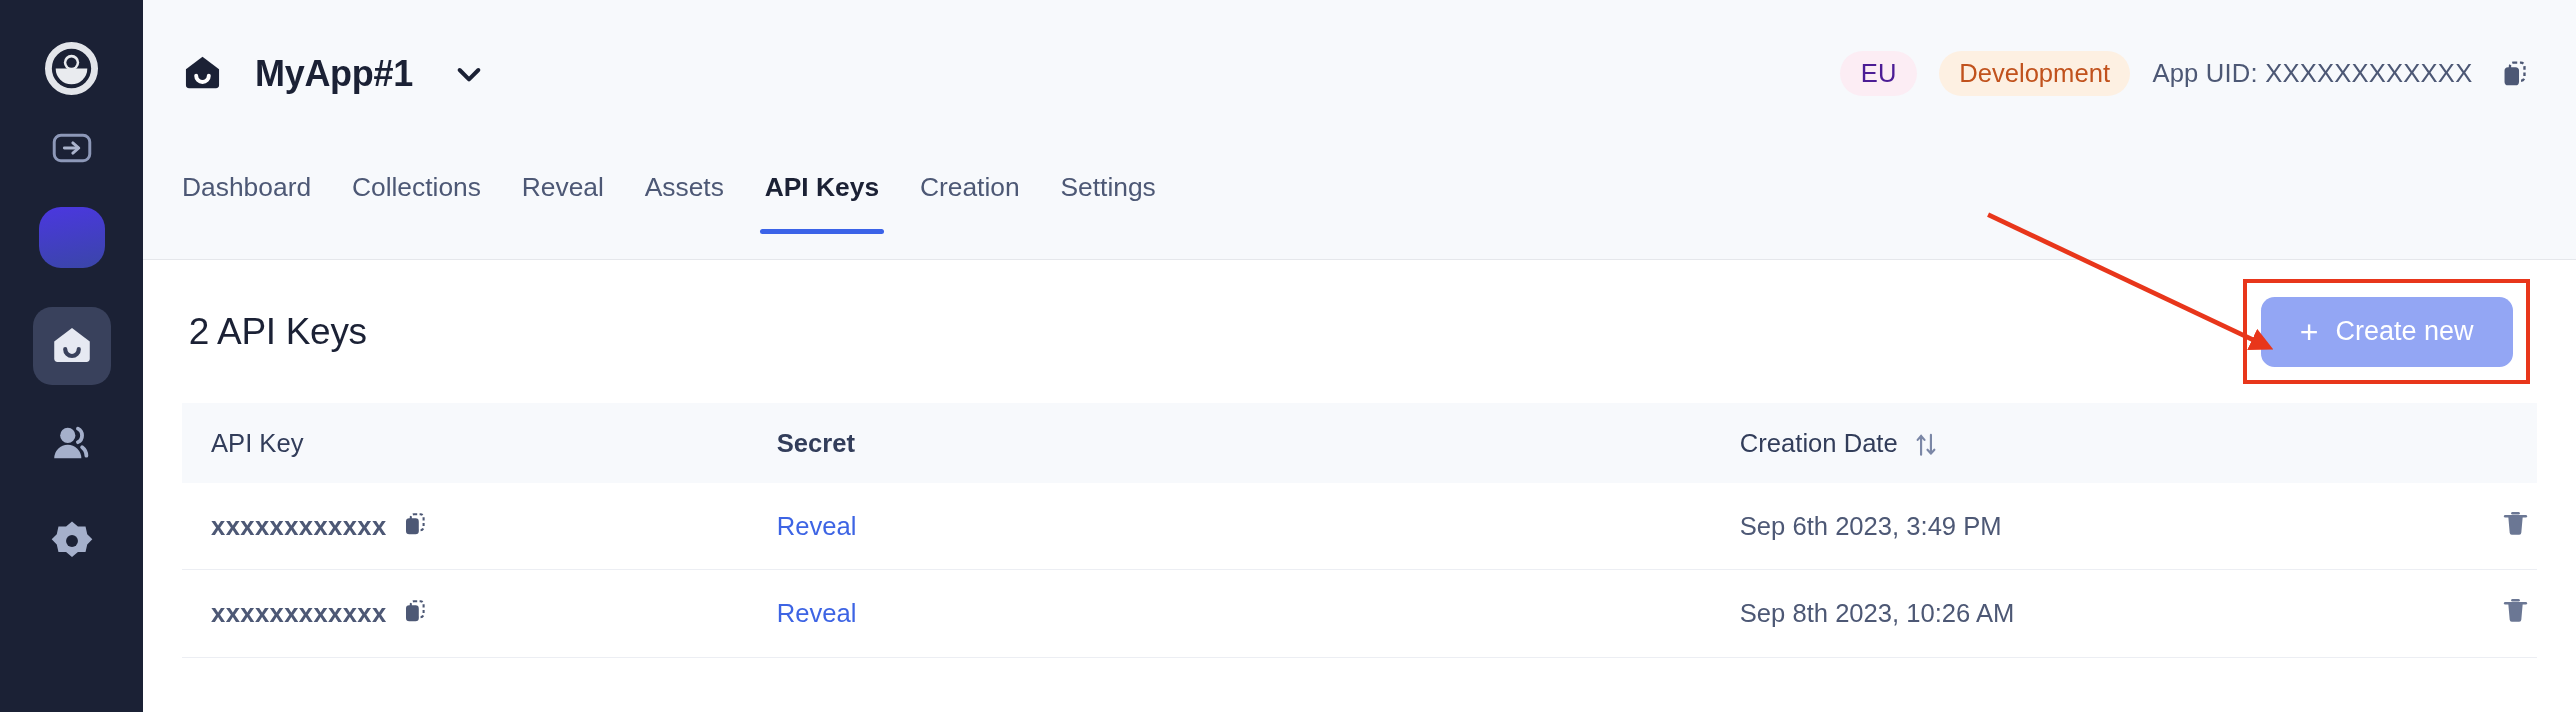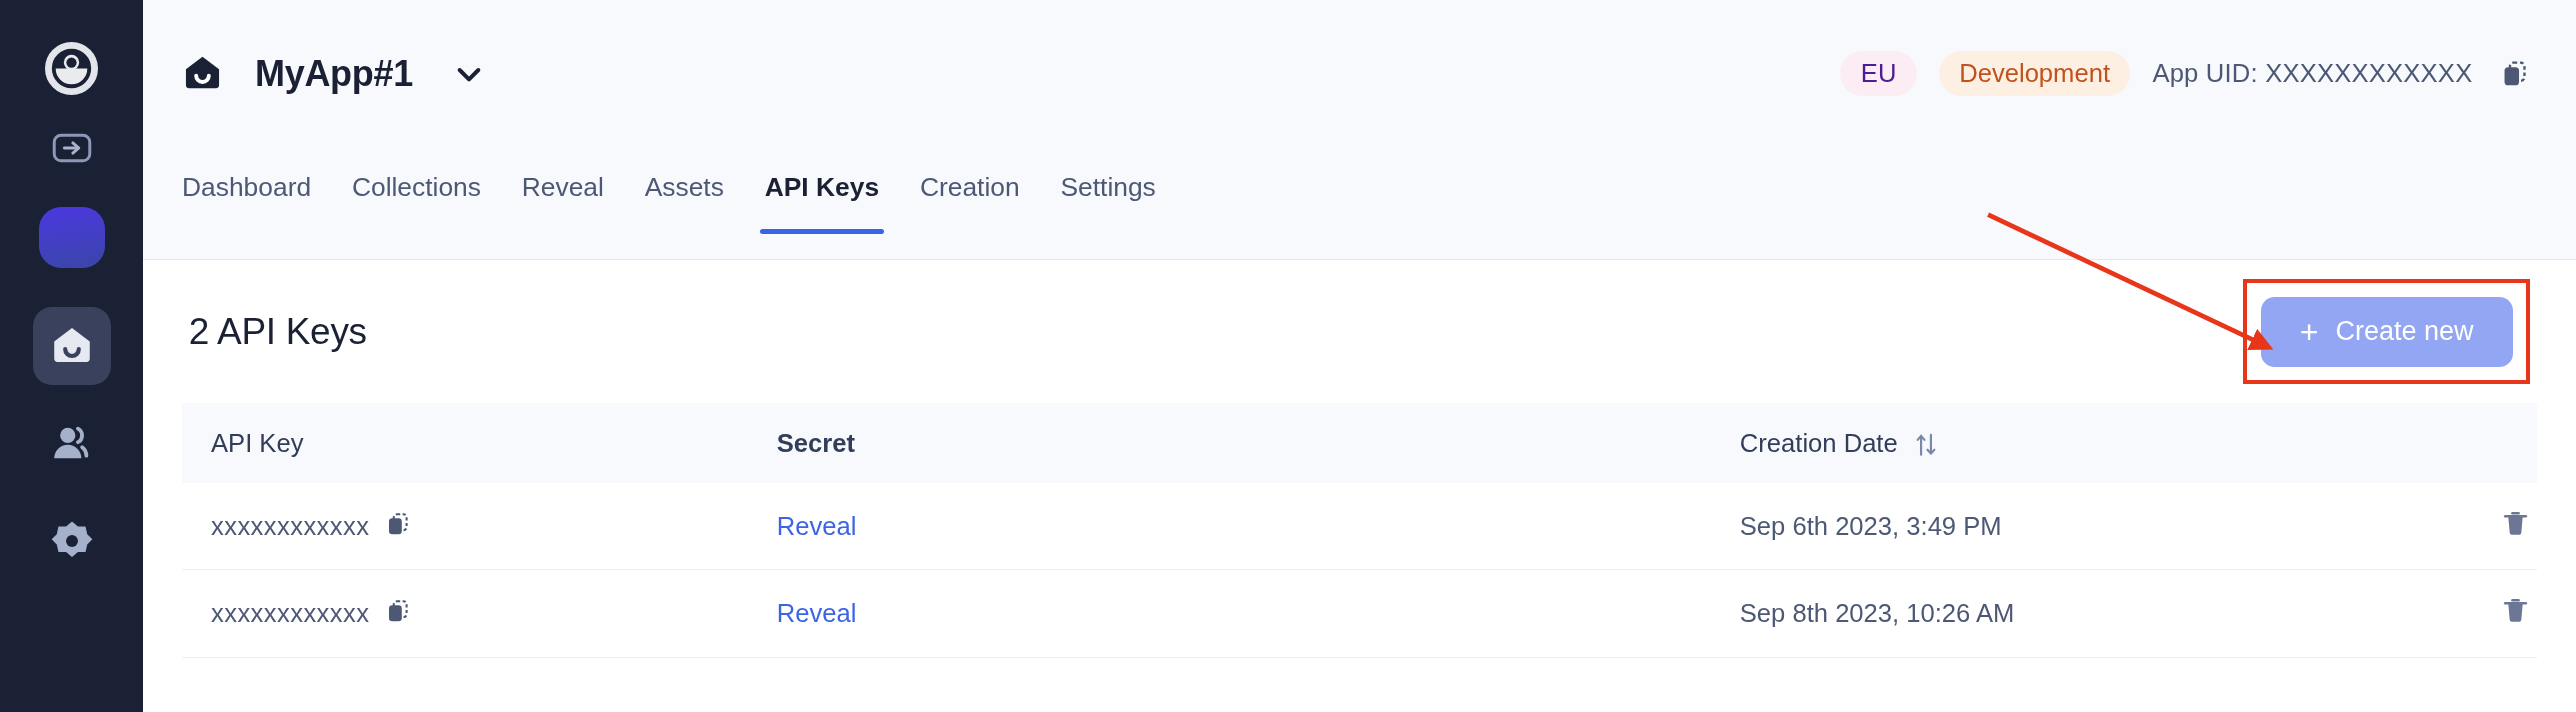--- a/index.html
+++ b/index.html
@@ -240,21 +240,21 @@
   .table tbody td {
     border-bottom: 1.7px solid #eceef3;
     font-size: 25.6px;
     color: #4d5875;
     padding: 25.6px 6.8px;
     height: 82px;
     vertical-align: middle;
   }
   .table tbody td.col-key { padding-left: 29px; }
 
-  .keycell { display: flex; align-items: center; gap: 15.3px; }
+  .keycell { display: flex; align-items: center; gap: 15.3px; font-weight: bold; }
   .key-mask { letter-spacing: 0.4px; color: #4d5875; }
 
   .reveal-link { color: #3d64e4; text-decoration: none; font-size: 25.6px; }
 
   .trash-cell { text-align: right; padding-right: 25.6px; }
   .trash-btn { display: inline-flex; align-items: center; justify-content: center; }
 
   
   .annot-arrow {
     position: absolute;

